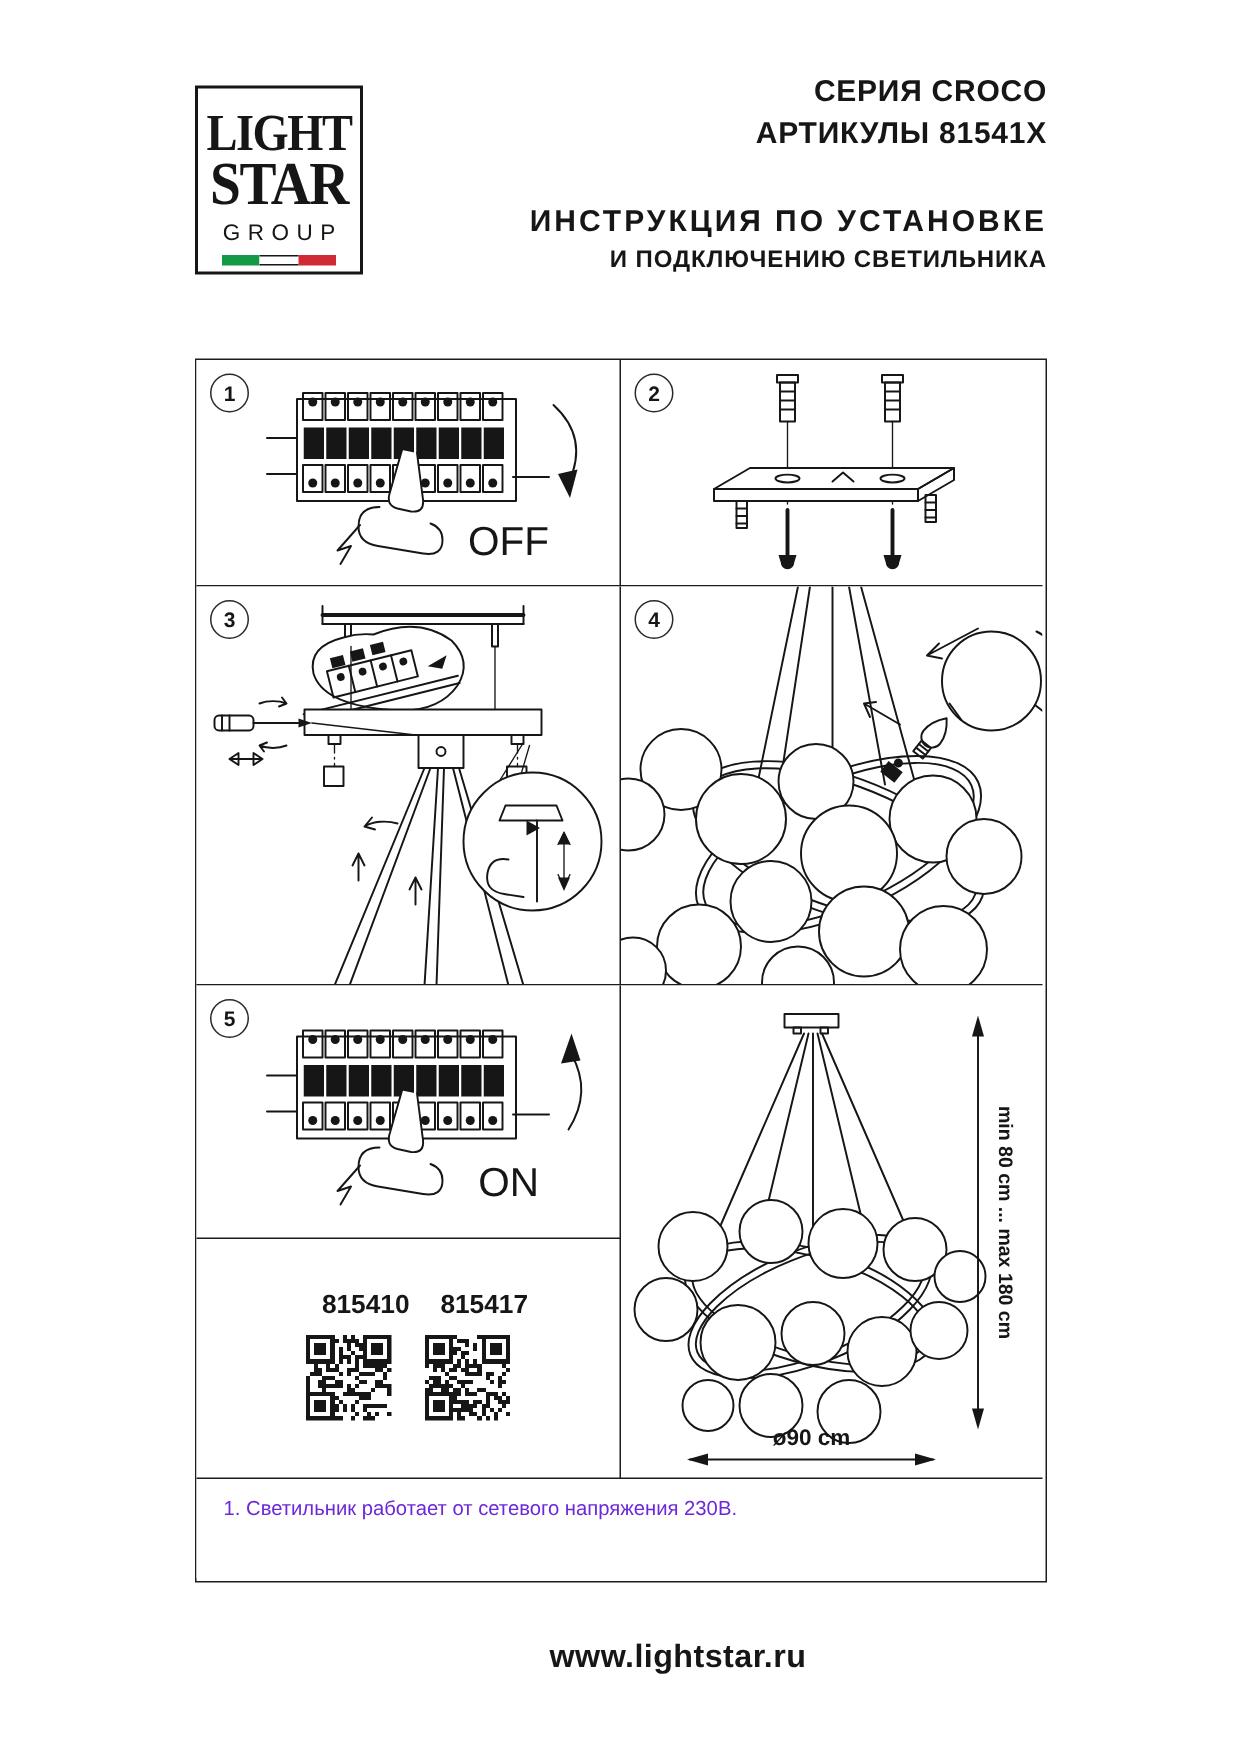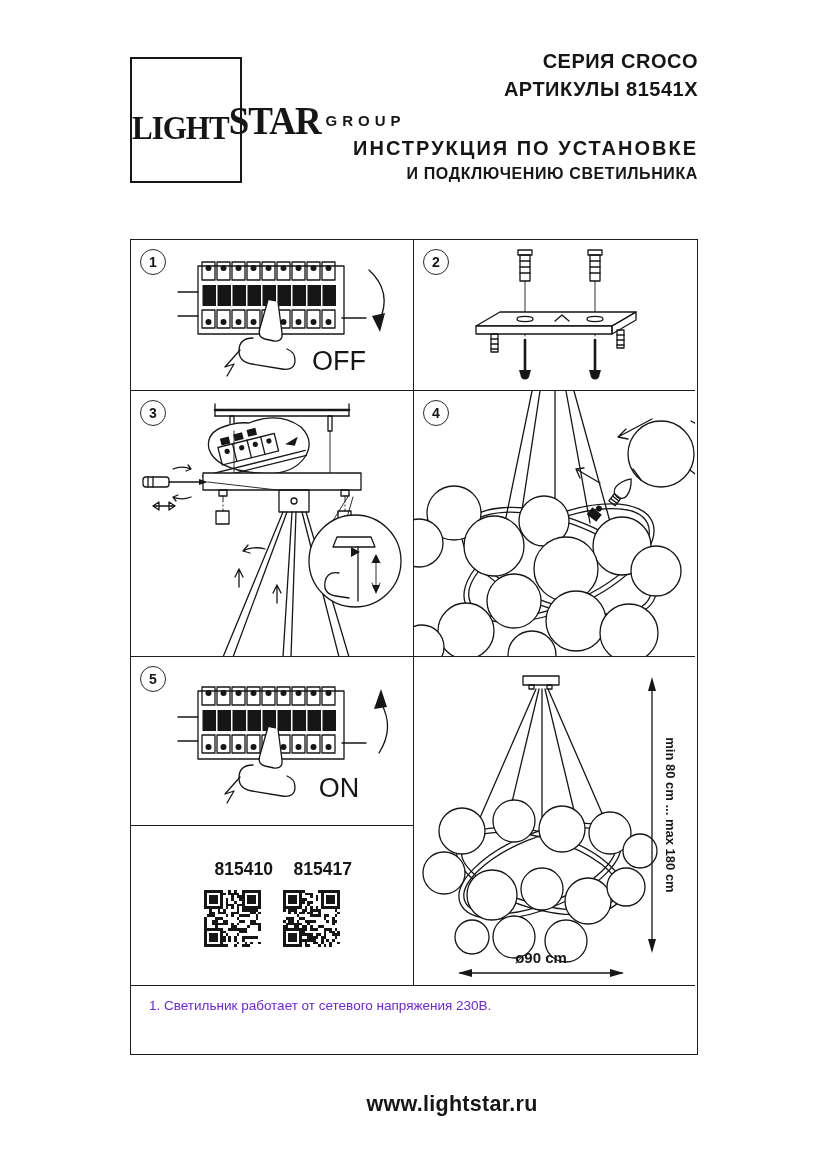--- a/index.html
+++ b/index.html
@@ -2,26 +2,26 @@
 <html><head>
 <meta charset="utf-8">
 <style>
   html,body{margin:0;padding:0;}
   body{width:826px;height:1169px;position:relative;background:#ffffff;
        font-family:"Liberation Sans", sans-serif;color:#161616;}
   .abs{position:absolute;}
 
   
   .logo-box{left:130px;top:57px;width:112px;height:126px;border:2px solid #161616;
-            display:flex;flex-direction:row;align-items:center;box-sizing:border-box;}
+            display:flex;flex-direction:column;align-items:center;box-sizing:border-box;}
   .logo-l1{font-family:"Liberation Serif",serif;font-weight:bold;font-size:31px;line-height:1;
            margin-top:14px;letter-spacing:-1px;transform:scaleY(1.12);}
   .logo-l2{font-family:"Liberation Serif",serif;font-weight:bold;font-size:37px;line-height:1;
            margin-top:1px;letter-spacing:-1px;transform:scaleY(1.1);}
-  .logo-l3{font-size:15px;letter-spacing:5px;margin-top:0;margin-left:5px;font-weight:bold;text-align:right;}
+  .logo-l3{font-size:15px;letter-spacing:5px;margin-top:5px;margin-left:5px;font-weight:normal;text-align:right;}
   .flag{display:flex;width:76px;height:7px;margin-top:6px;}
   .flag div{flex:1;}
   .flag .mid{border-top:1px solid #161616;border-bottom:1px solid #161616;box-sizing:border-box;}
 
   .hdr{right:128px;text-align:right;font-weight:bold;white-space:nowrap;}
   .hdr-series{top:50px;font-size:20px;letter-spacing:.5px;}
   .hdr-articles{top:78px;font-size:20px;letter-spacing:.5px;}
   .hdr-t1{top:137px;font-size:20px;letter-spacing:2px;}
   .hdr-t2{top:165px;font-size:16px;letter-spacing:.6px;}
 

